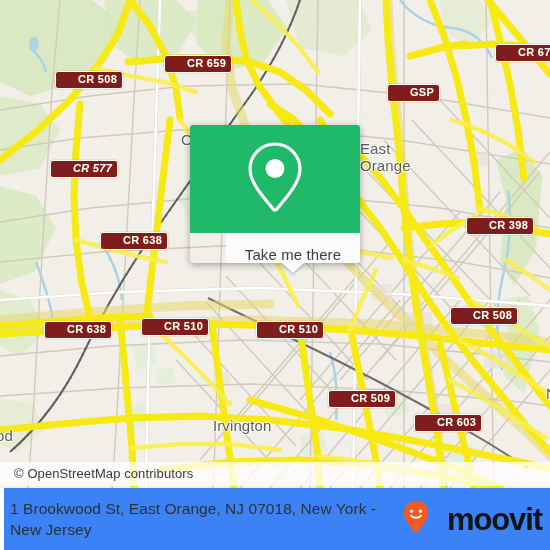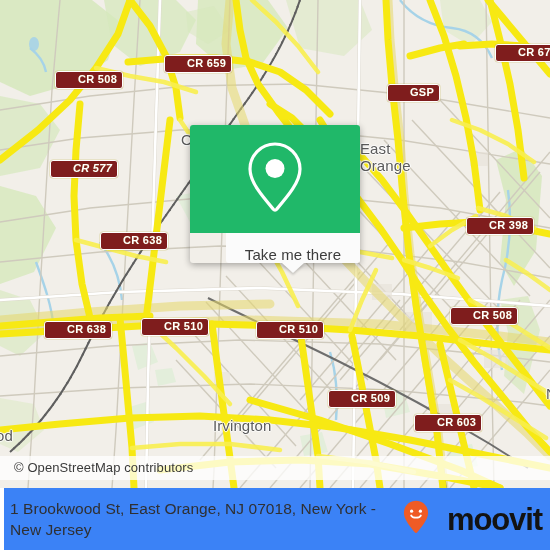--- a/index.html
+++ b/index.html
@@ -120,21 +120,21 @@
     border-left: 11px solid transparent;
     border-right: 11px solid transparent;
     border-top: 10px solid #fbfbfb;
     filter: drop-shadow(0 2px 1px rgba(0,0,0,.18));
   }
 
   
   .attribution {
     position: absolute;
     left: 0;
-    bottom: 8px;
+    bottom: 2px;
     width: 550px;
     height: 24px;
     background: rgba(255,255,255,.75);
     display: flex;
     align-items: center;
     z-index: 50;
   }
   .attribution-text {
     padding-left: 14px;
     color: #3a3a3a;

